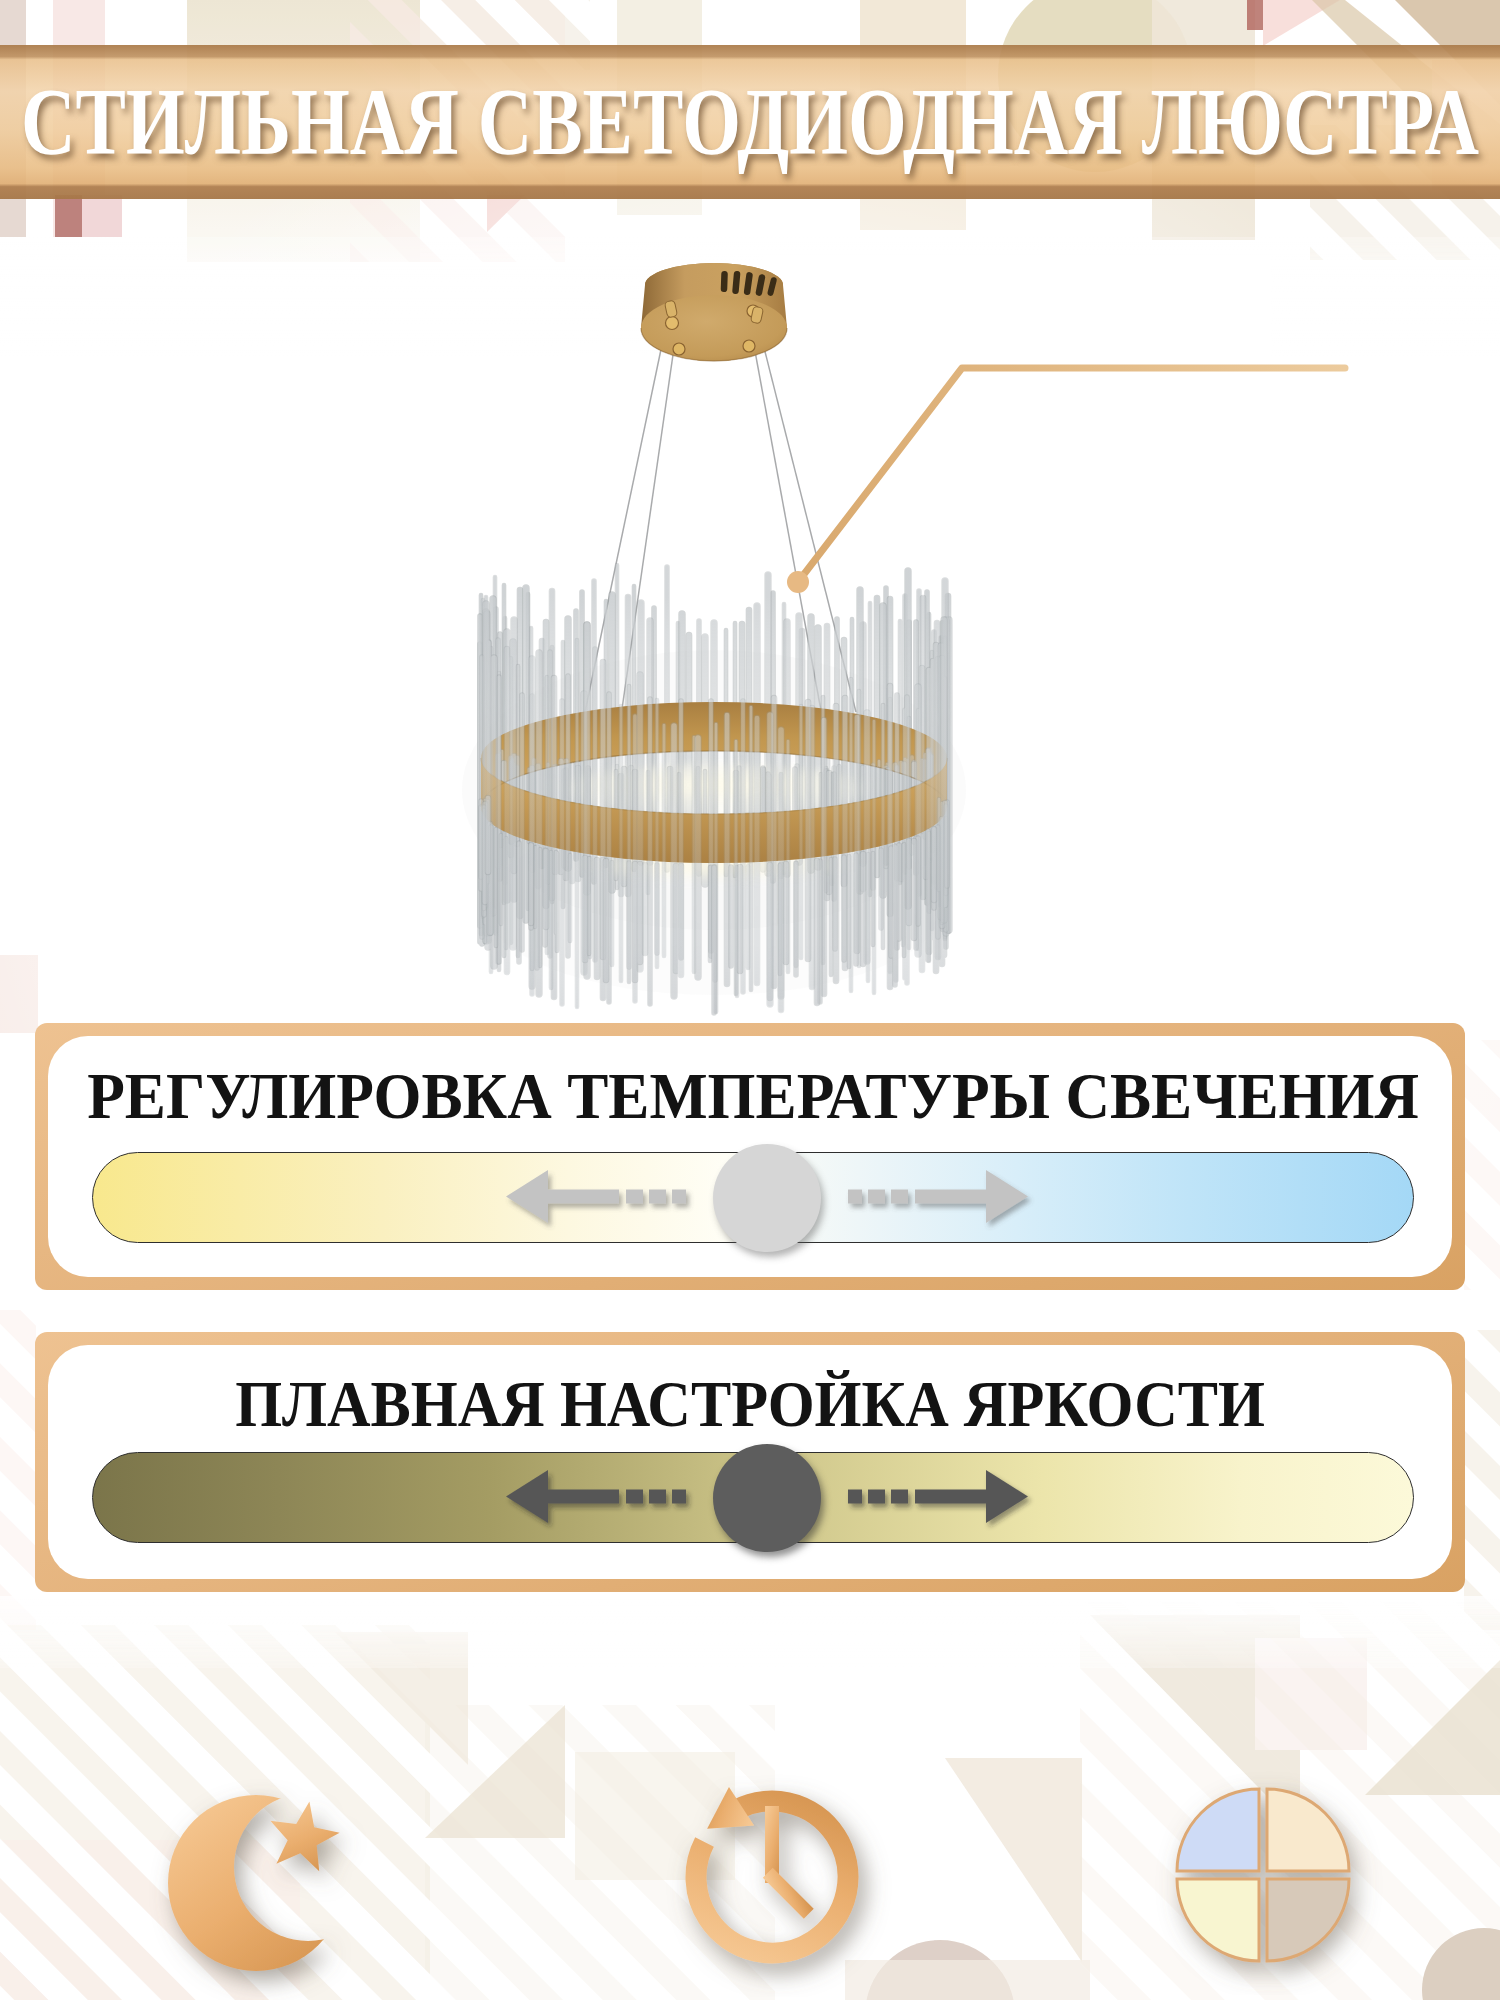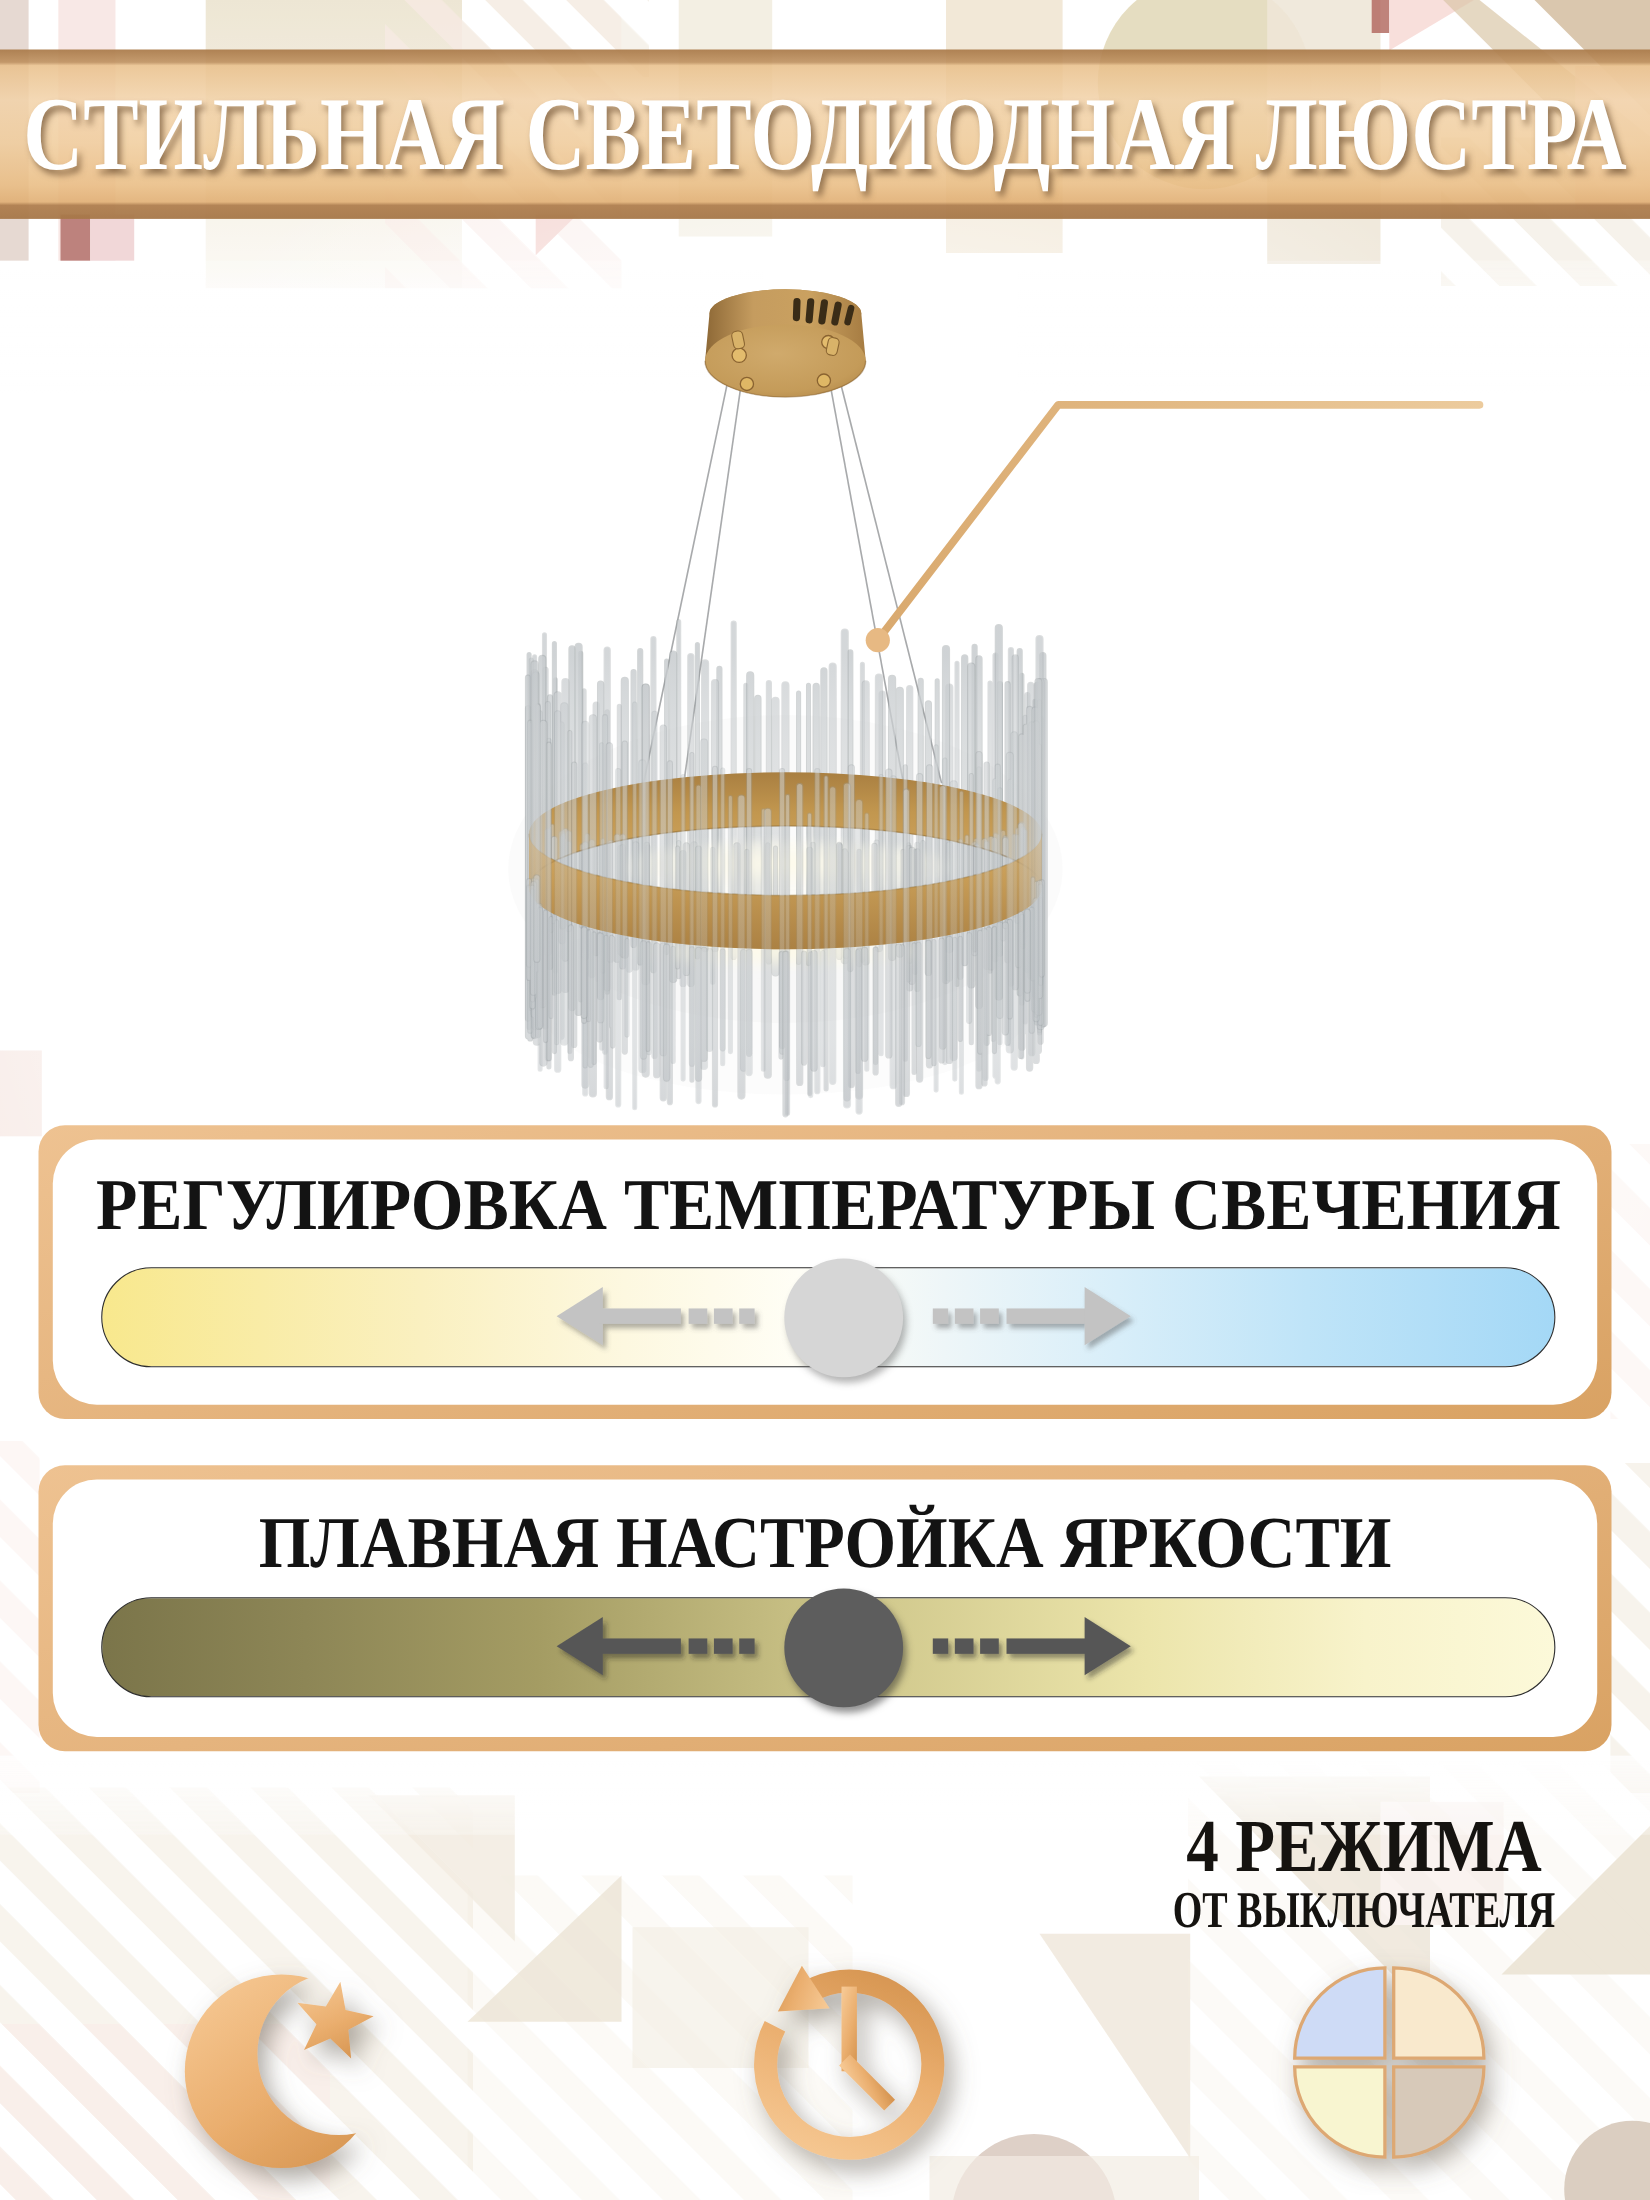--- a/index.html
+++ b/index.html
@@ -31,21 +31,21 @@
   .annotation {
     position:absolute; left:870px; top:244px; width:540px;
     color:#171411; font-weight:bold; font-size:53px; line-height:37px;
     text-align:center;
   }
   .annotation div { transform: scaleX(0.83); white-space:nowrap; }
 
   .panel {
     position:absolute; left:35px; width:1430px;
     background: linear-gradient(165deg, #eec291 0%, #e5b47e 45%, #d9a263 100%);
-    border-radius: 24px;
+    border-radius: 12px;
   }
   .panel .inner {
     position:absolute; left:13px; top:13px; right:13px; bottom:13px;
     background:#ffffff; border-radius:40px;
   }
   .panel1 { top:1023px; height:267px; }
   .panel2 { top:1332px; height:260px; }
   .panel-title {
     position:absolute; left:0; width:100%; text-align:center; white-space:nowrap;
     color:#131313; font-weight:bold; font-size:66.5px; line-height:1; margin:0;
@@ -377,24 +377,20 @@
     <rect x="775" y="38.5" width="17" height="14"></rect>
     <rect x="798" y="38.5" width="17" height="14"></rect>
     <rect x="822" y="38.5" width="74" height="14"></rect>
     <polygon points="935,45.5 893,19 893,72"></polygon>
   </g>
 </svg>
       <div class="knob"></div>
     </div>
   </section>
 
-  <div class="feature feat-3">
-    <div class="f-line f-l1">4 РЕЖИМА</div>
-    <div class="f-line f-l2">ОТ ВЫКЛЮЧАТЕЛЯ</div>
-  </div>
 
   <svg class="icon-abs" style="left:146px;top:1748px" width="260" height="260" viewBox="0 0 260 260" xmlns="http://www.w3.org/2000/svg">
  <defs>
   <linearGradient id="goldic1" x1="0.15" y1="0" x2="0.85" y2="1">
    <stop offset="0" stop-color="#f6c893"></stop>
           <stop offset="0.55" stop-color="#eaae6e"></stop>
           <stop offset="1" stop-color="#d69551"></stop>
   </linearGradient>
   <filter id="icsh1" x="-30%" y="-30%" width="170%" height="170%">
    <feDropShadow dx="7" dy="10" stdDeviation="11" flood-color="#6b6257" flood-opacity="0.55"></feDropShadow>

